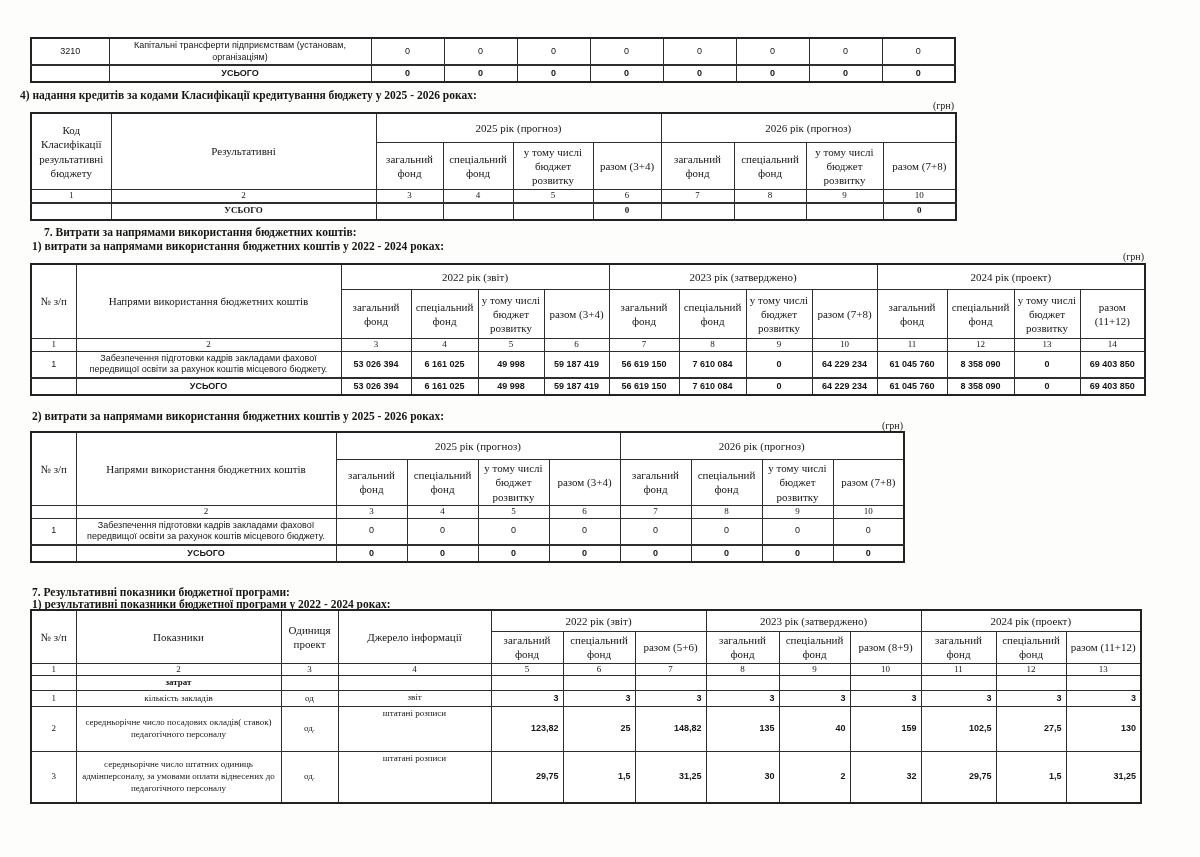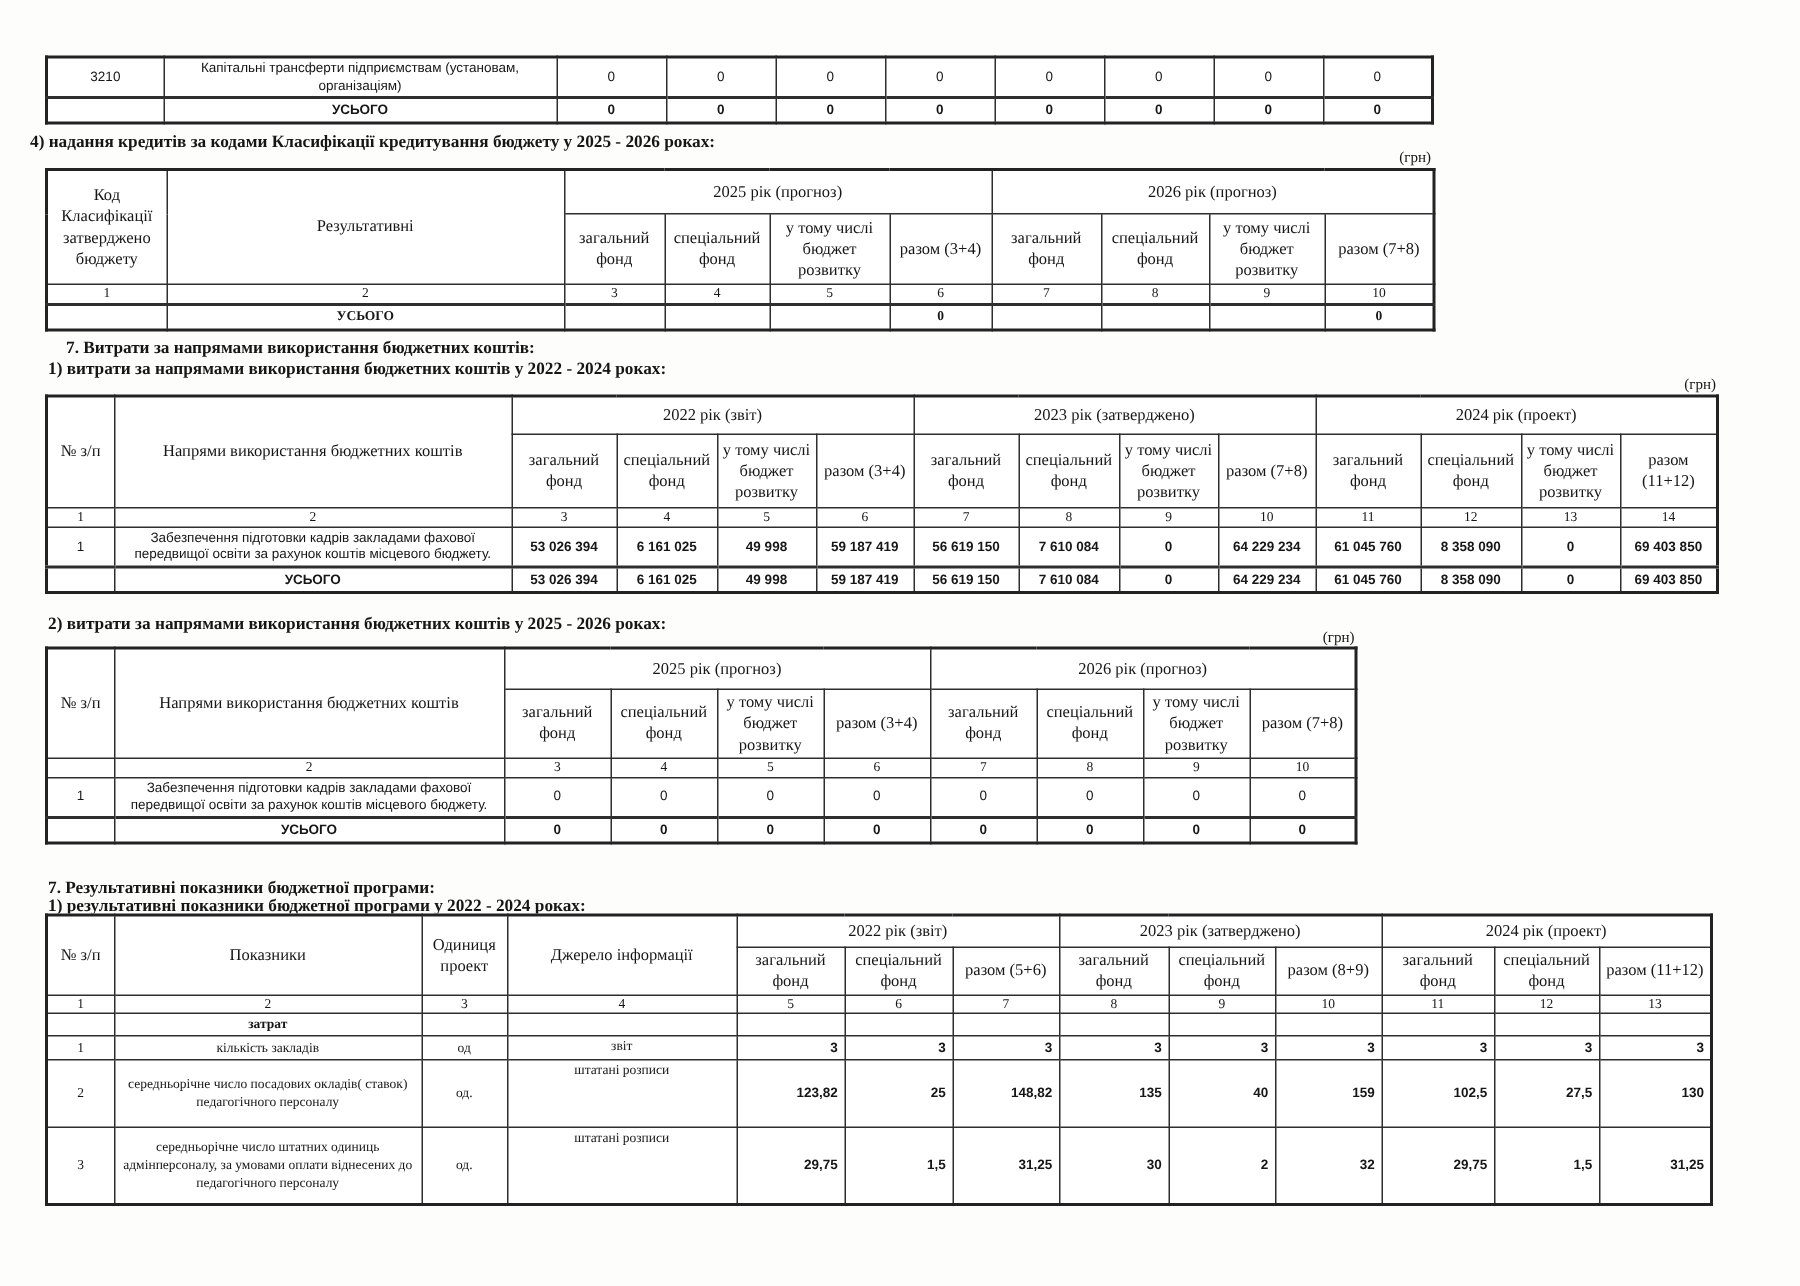--- a/index.html
+++ b/index.html
@@ -125,21 +125,21 @@
       <col style="width:70px">
       <col style="width:80px">
       <col style="width:68px">
     <col style="width:73px">
       <col style="width:72px">
       <col style="width:77px">
       <col style="width:73px">
   </colgroup>
   <tbody>
     <tr class="hrow0">
-      <td class="hc" rowspan="2">Код Класифікації затверджено бюджету</td>
+      <td class="hc" rowspan="2">Код Класифікації результативні бюджету</td>
       <td class="hc" rowspan="2">Результативні</td>
       <td class="hc" colspan="4">2025 рік (прогноз)</td>
       <td class="hc" colspan="4">2026 рік (прогноз)</td>
     </tr>
     <tr class="hrow1">
       <td class="hc">загальний фонд</td>
       <td class="hc">спеціальний фонд</td>
       <td class="hc">у тому числі бюджет розвитку</td>
       <td class="hc">разом (3+4)</td>
       <td class="hc">загальний фонд</td>

